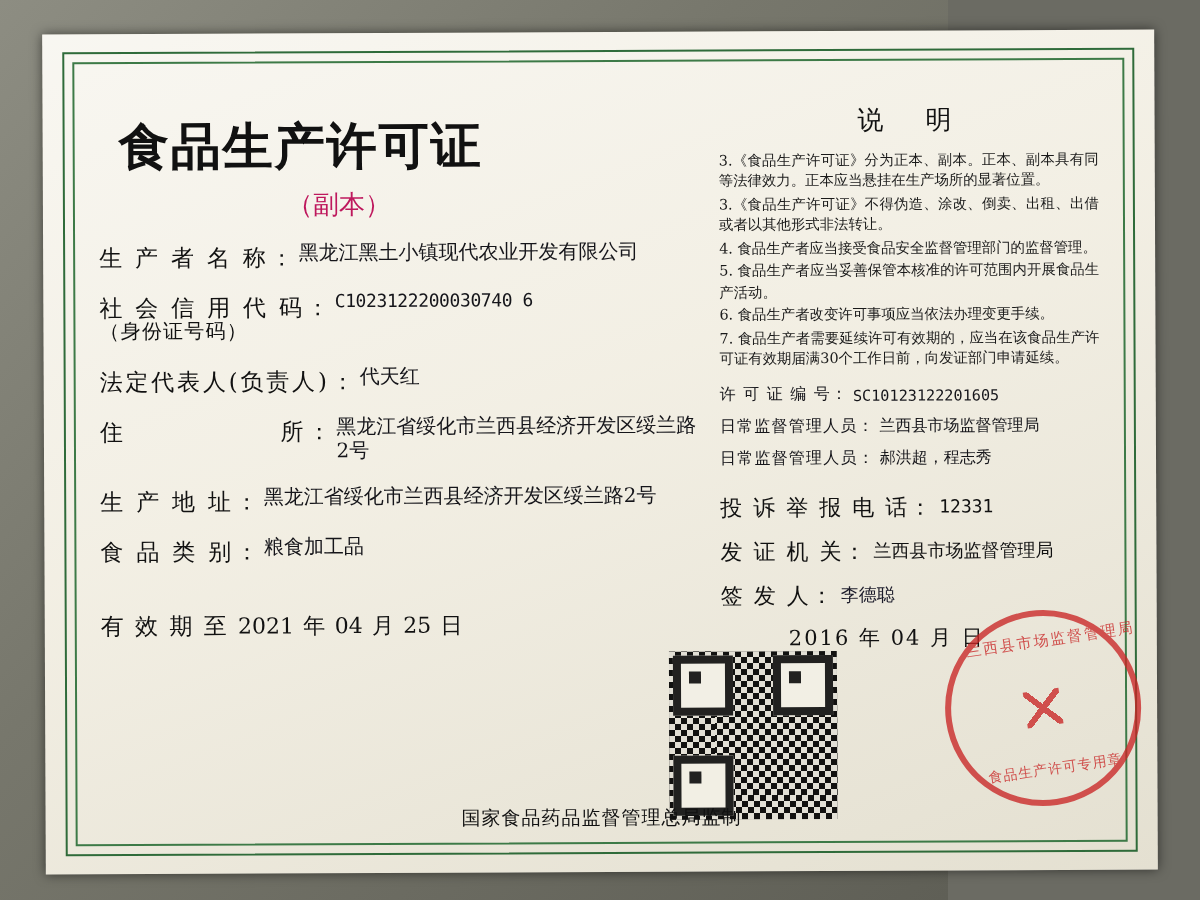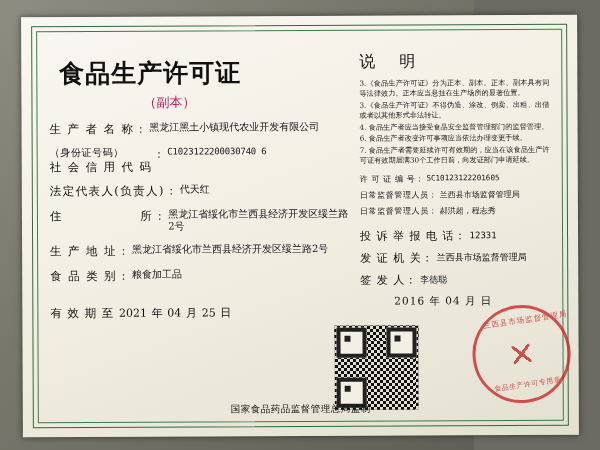--- a/index.html
+++ b/index.html
@@ -135,43 +135,43 @@
   
   .right-col {
     position: absolute;
     left: 318px;
     top: 18px;
     width: 190px;
     color: #111;
   }
   .right-title {
     font-family: "DejaVu Serif", "Liberation Serif", serif;
-    font-size: 16px;
+    font-size: 13px;
     letter-spacing: 4px;
-    text-align: left;
+    text-align: center;
     margin-bottom: 6px;
   }
   .note-item {
     font-family: "DejaVu Serif", "Liberation Serif", serif;
     font-size: 7.2px;
     line-height: 1.45;
     text-align: justify;
     margin-bottom: 1px;
     color: #1a1a1a;
   }
   .right-fields {
     margin-top: 7px;
   }
   .rf {
     display: flex;
     font-size: 8px;
     font-family: "DejaVu Serif", "Liberation Serif", serif;
     margin-bottom: 5px;
     color: #15151a;
-    align-items: flex-start;
+    align-items: flex-end;
   }
   .rf .rlbl {
     letter-spacing: 0.6px;
     white-space: nowrap;
   }
   .rf .rval {
     padding-left: 3px;
     font-size: 8px;
   }
   .rf .rval.mono {
@@ -308,22 +308,22 @@
         <div class="title-sub">（副本）</div>
 
         <div class="field">
           <span class="lbl">生 产 者 名 称</span>
           <span class="colon">：</span>
           <span class="val">黑龙江黑土小镇现代农业开发有限公司</span>
         </div>
 
         <div class="field">
           <span class="two-line-lbl">
+            <span class="lbl">社 会 信 用 代 码</span>
             <span class="lbl small">（身份证号码）</span>
-            <span class="lbl">社 会 信 用 代 码</span>
           </span>
           <span class="colon">：</span>
           <span class="val num">C1023122200030740 6</span>
         </div>
 
         <div class="field">
           <span class="lbl">法定代表人(负责人)</span>
           <span class="colon">：</span>
           <span class="val">代天红</span>
         </div>
@@ -356,20 +356,21 @@
           <span class="dt">日</span>
         </div>
       </div>
 
       <div class="right-col">
         <div class="right-title">说　明</div>
 
         <div class="note-item">3.《食品生产许可证》分为正本、副本。正本、副本具有同等法律效力。正本应当悬挂在生产场所的显著位置。</div>
         <div class="note-item">3.《食品生产许可证》不得伪造、涂改、倒卖、出租、出借或者以其他形式非法转让。</div>
         <div class="note-item">4. 食品生产者应当接受食品安全监督管理部门的监督管理。</div>
+        <div class="note-item">5. 食品生产者应当妥善保管本核准的许可范围内开展食品生产活动。</div>
         <div class="note-item">6. 食品生产者改变许可事项应当依法办理变更手续。</div>
         <div class="note-item">7. 食品生产者需要延续许可有效期的，应当在该食品生产许可证有效期届满30个工作日前，向发证部门申请延续。</div>
 
         <div class="right-fields">
           <div class="rf">
             <span class="rlbl">许 可 证 编 号</span>
             <span>：</span>
             <span class="rval mono">SC10123122201605</span>
           </div>
           <div class="rf">

